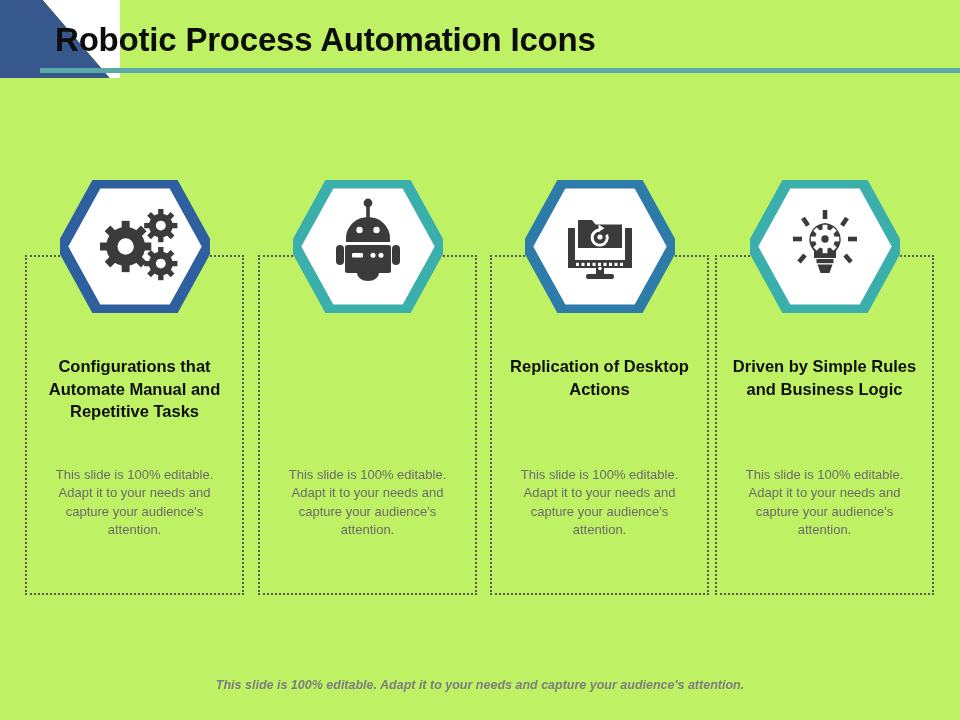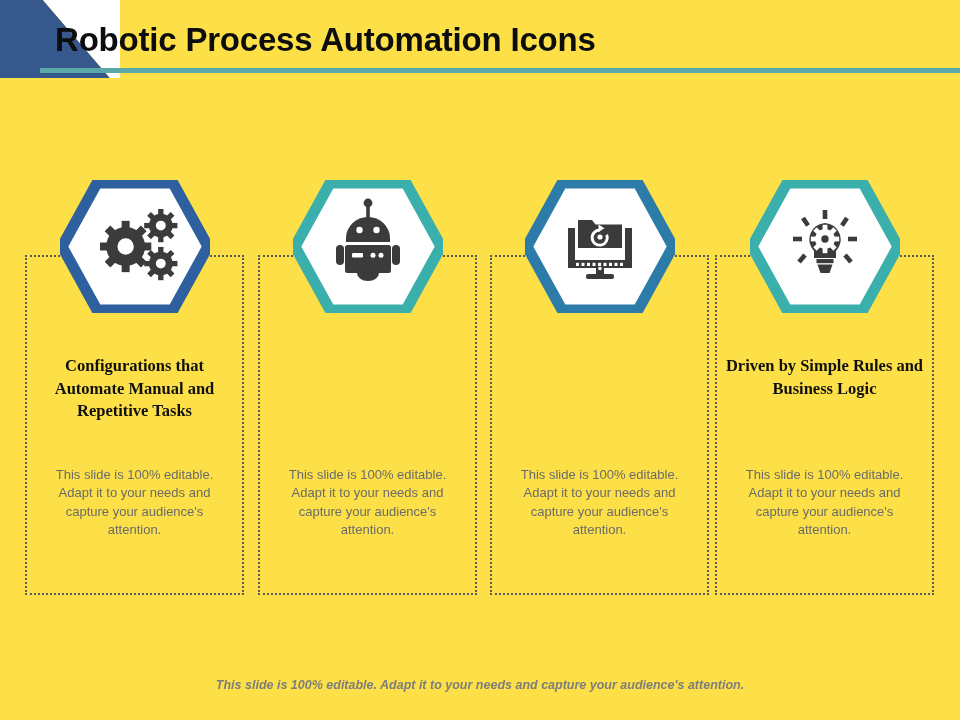--- a/index.html
+++ b/index.html
@@ -9,21 +9,21 @@
     height: 720px;
     background: #ffffff;
     font-family: "Liberation Sans", sans-serif;
     overflow: hidden;
   }
 
   #slide {
     position: relative;
     width: 960px;
     height: 720px;
-    background: #fde047;
+    background: #bef264;
   }
 
   
   #header {
     position: absolute;
     left: 0; top: 0;
     width: 960px;
     height: 82px;
   }
   #corner-svg {
@@ -90,21 +90,21 @@
   .col-title {
     position: absolute;
     left: 8px;
     top: 175px;
     width: 203px;
     text-align: center;
     font-size: 16.5px;
     line-height: 1.37;
     font-weight: bold;
     color: #101010;
-    font-family: Liberation Serif, serif;
+    font-family: Liberation Sans, sans-serif;
   }
 
   .col-body {
     position: absolute;
     left: 16px;
     top: 286px;
     width: 187px;
     text-align: center;
     font-size: 13px;
     line-height: 1.42;
@@ -252,20 +252,21 @@
             <path d="M -22,-26 L -8,-26 L -4.5,-21.5 L 22,-21.5 L 22,2 L -22,2 Z"></path>
 
             <g fill="#ffffff">
               <path d="M 0,-17.5 A 9,9 0 1 0 8,-12 L 5.4,-10.6 A 6.1,6.1 0 1 1 0,-14.4 Z"></path>
               <polygon points="-1.5,-21.5 4.5,-17.8 -1.5,-14.1"></polygon>
               <circle cx="0" cy="-9" r="2.6"></circle>
             </g>
           </g>
         </svg>
       </div>
+      <div class="col-title">Replication of Desktop Actions</div>
       <div class="col-body">This slide is 100% editable. Adapt it to your needs and capture your audience's attention.</div>
     </div>
 
     <div class="column" style="left:715px;">
       <div class="dashed-box"></div>
       <div class="hex-wrap">
         <svg width="150" height="133" viewBox="0 0 150 133">
           <polygon points="37,3 113,3 148,66.5 113,130 37,130 2,66.5" fill="#ffffff" stroke="#3BAFAC" stroke-width="11"></polygon>
           <g fill="#3B3B3B" transform="translate(75,66)">
 

